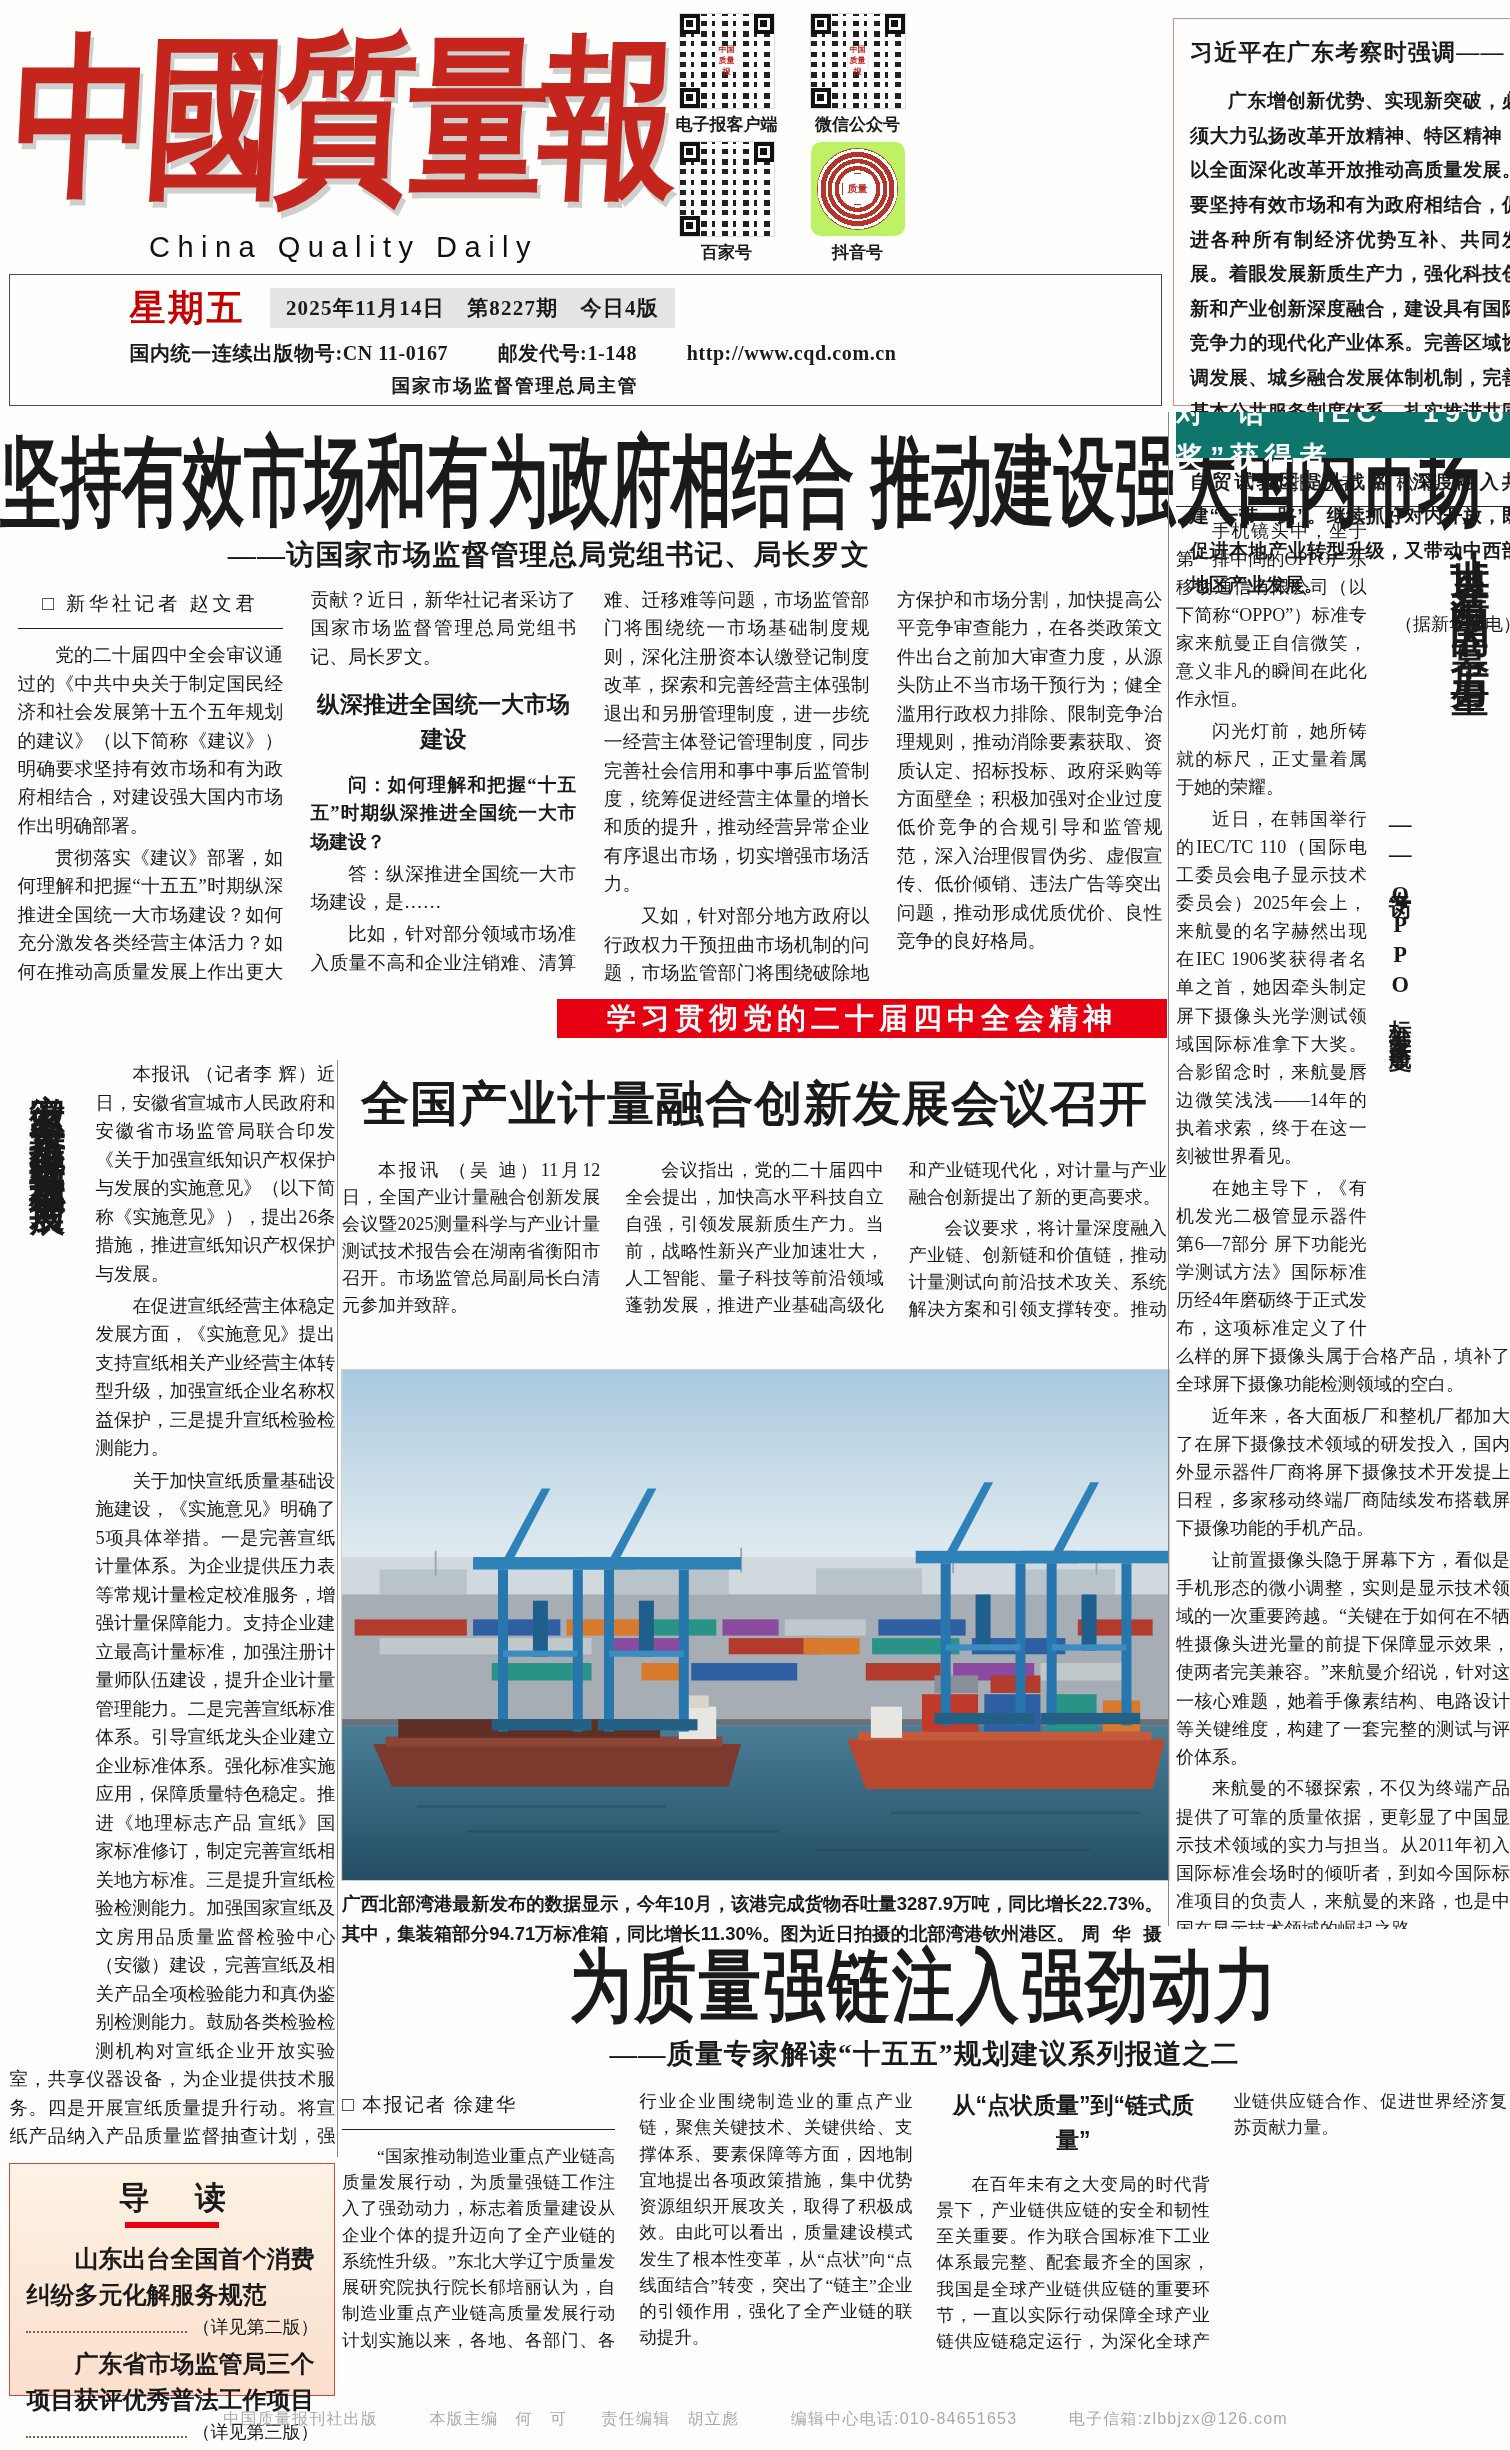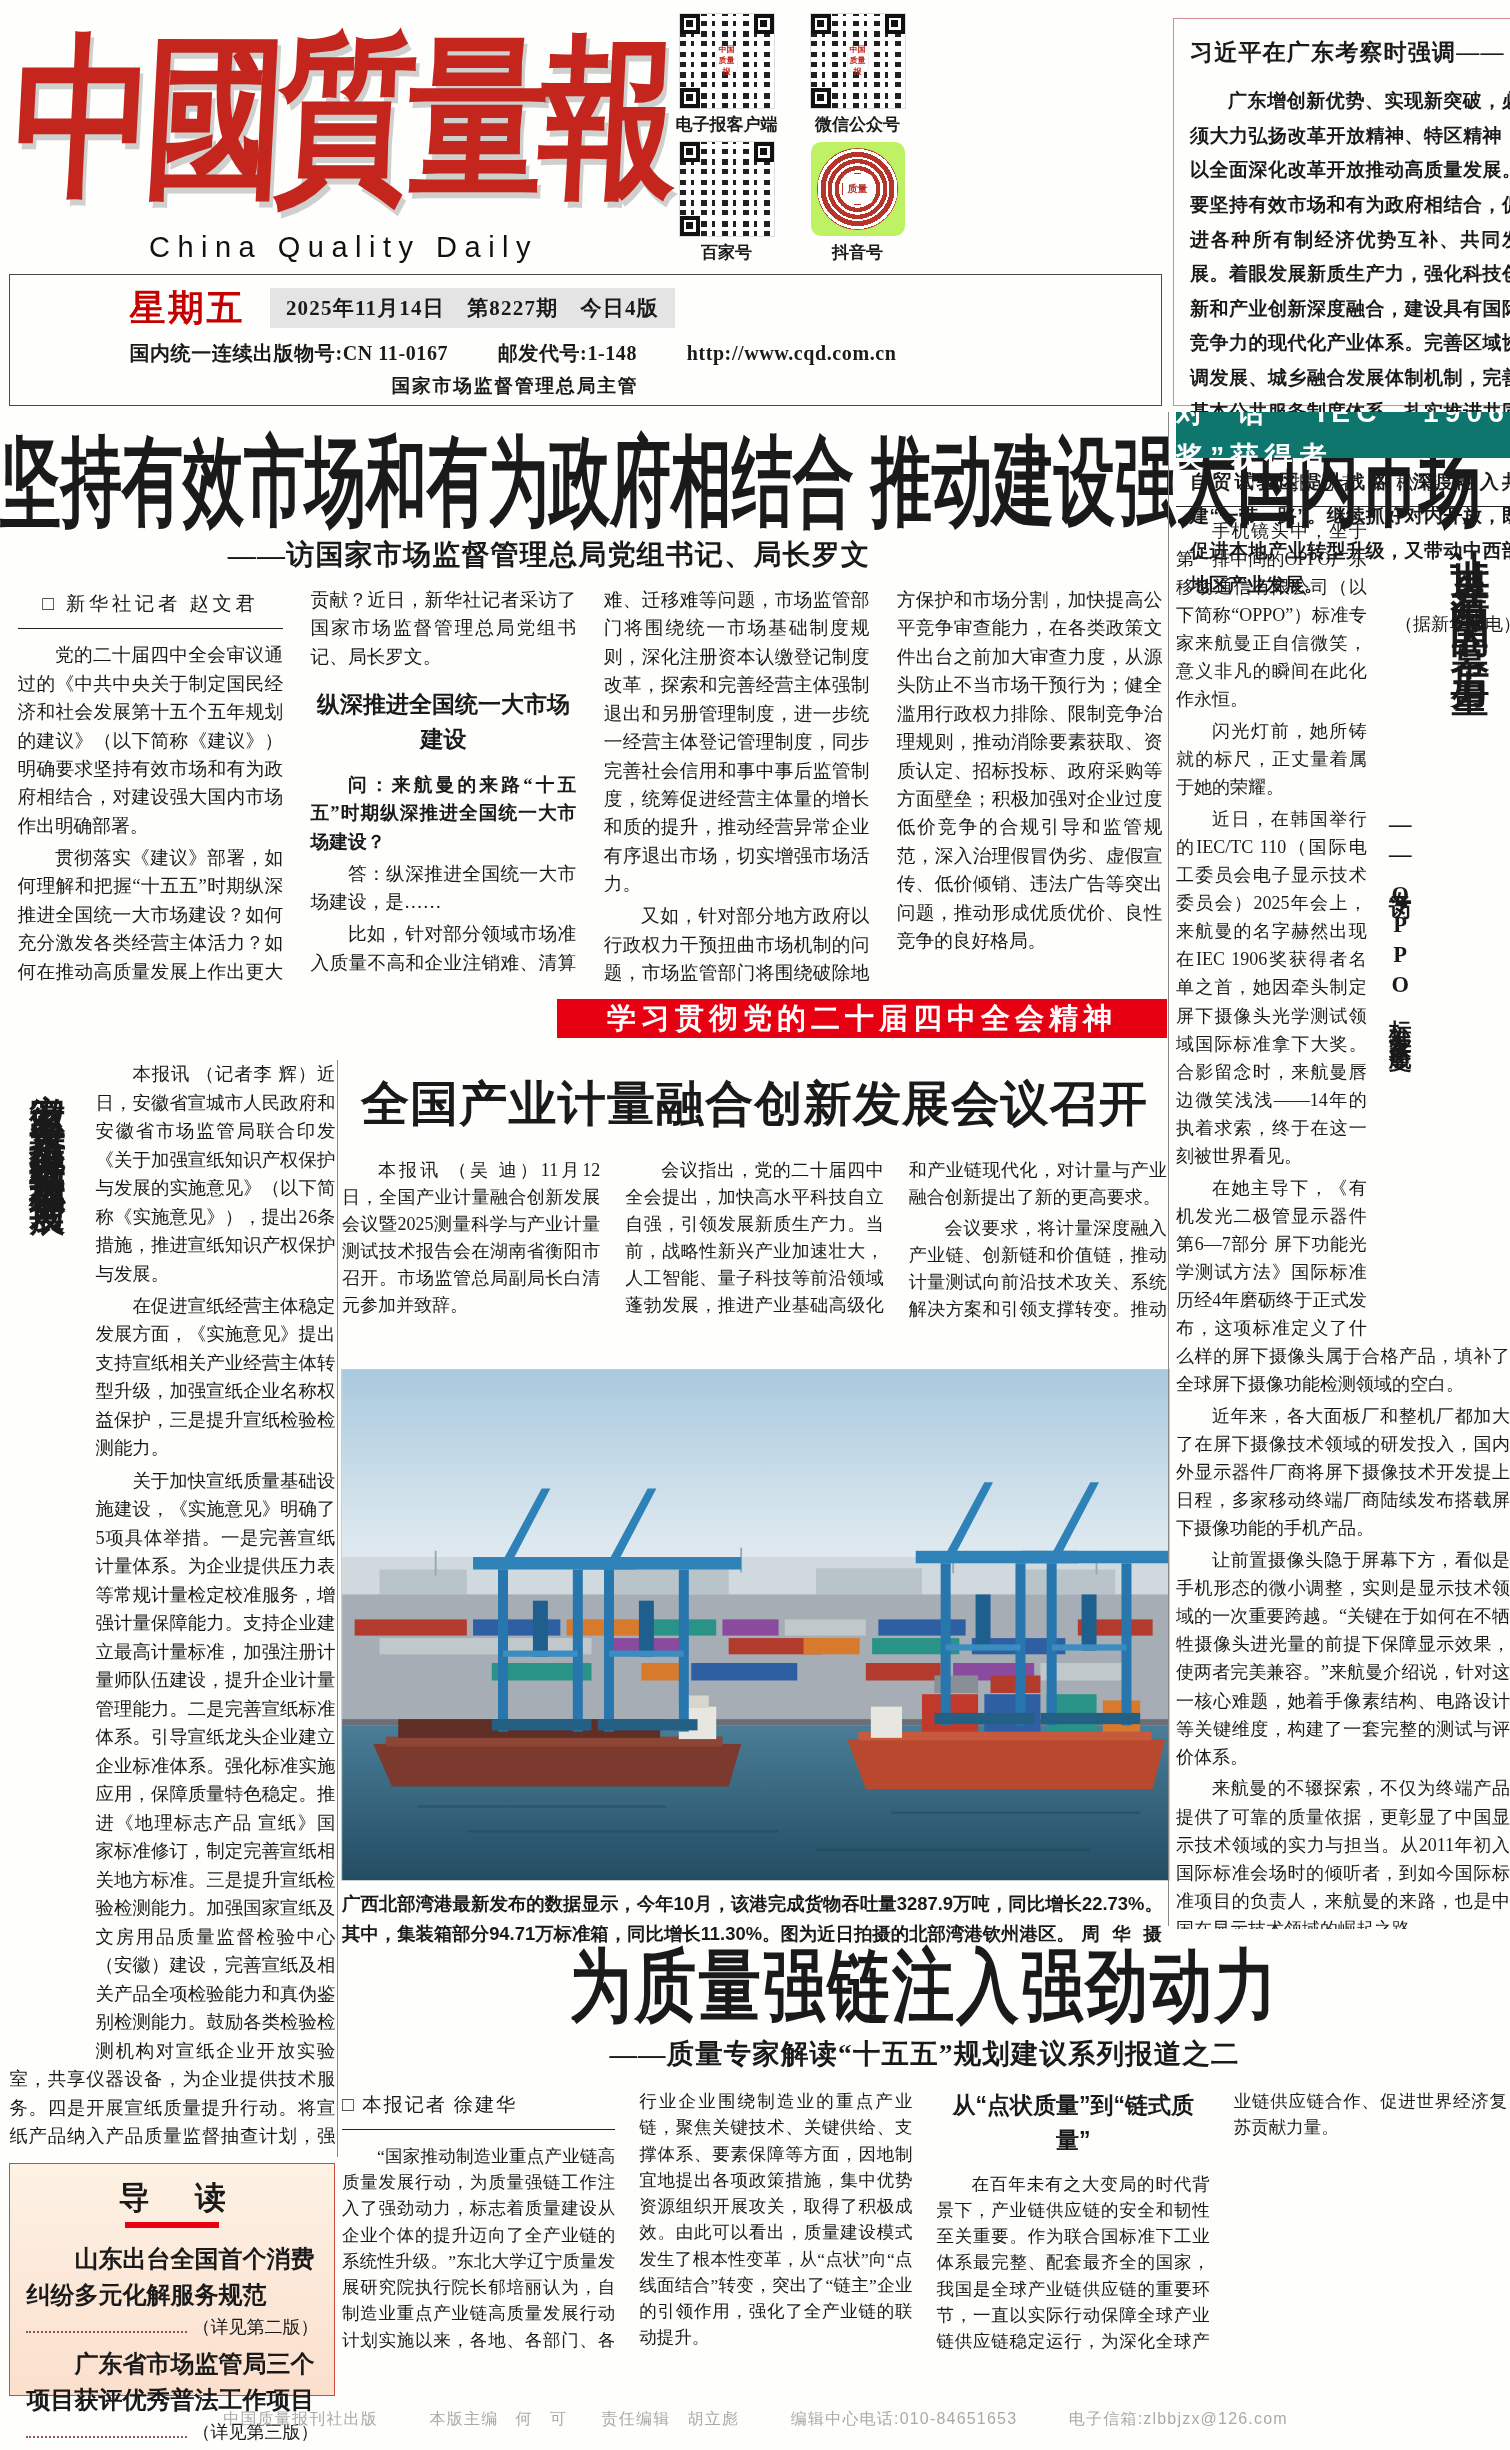--- a/index.html
+++ b/index.html
@@ -192,21 +192,21 @@
   <div class="abs main-subhead">——访国家市场监督管理总局党组书记、局长罗文</div>
 
   <div class="abs main-article">
     <div class="byline">□ 新华社记者 赵文君</div>
     <div>
         <p>党的二十届四中全会审议通过的《中共中央关于制定国民经济和社会发展第十五个五年规划的建议》（以下简称《建议》）明确要求坚持有效市场和有为政府相结合，对建设强大国内市场作出明确部署。</p>
         <p>贯彻落实《建议》部署，如何理解和把握“十五五”时期纵深推进全国统一大市场建设？如何充分激发各类经营主体活力？如何在推动高质量发展上作出更大贡献？近日，新华社记者采访了国家市场监督管理总局党组书记、局长罗文。</p>
       </div>
     <h3 class="col-subhead">纵深推进全国统一大市场建设</h3>
     <div>
-        <p class="q-para">问：来航曼的来路“十五五”时期纵深推进全国统一大市场建设？</p>
+        <p class="q-para">问：如何理解和把握“十五五”时期纵深推进全国统一大市场建设？</p>
         <p>答：纵深推进全国统一大市场建设，是……</p>
         <p>比如，针对部分领域市场准入质量不高和企业注销难、清算难、迁移难等问题，市场监管部门将围绕统一市场基础制度规则，深化注册资本认缴登记制度改革，探索和完善经营主体强制退出和另册管理制度，进一步统一经营主体登记管理制度，同步完善社会信用和事中事后监管制度，统筹促进经营主体量的增长和质的提升，推动经营异常企业有序退出市场，切实增强市场活力。</p>
         <p>又如，针对部分地方政府以行政权力干预扭曲市场机制的问题，市场监管部门将围绕破除地方保护和市场分割，加快提高公平竞争审查能力，在各类政策文件出台之前加大审查力度，从源头防止不当市场干预行为；健全滥用行政权力排除、限制竞争治理规则，推动消除要素获取、资质认定、招标投标、政府采购等方面壁垒；积极加强对企业过度低价竞争的合规引导和监管规范，深入治理假冒伪劣、虚假宣传、低价倾销、违法广告等突出问题，推动形成优质优价、良性竞争的良好格局。</p>
       </div>
 
   </div>
 
   <div class="abs study-banner">学习贯彻党的二十届四中全会精神</div>
 
   <div class="abs metro">

